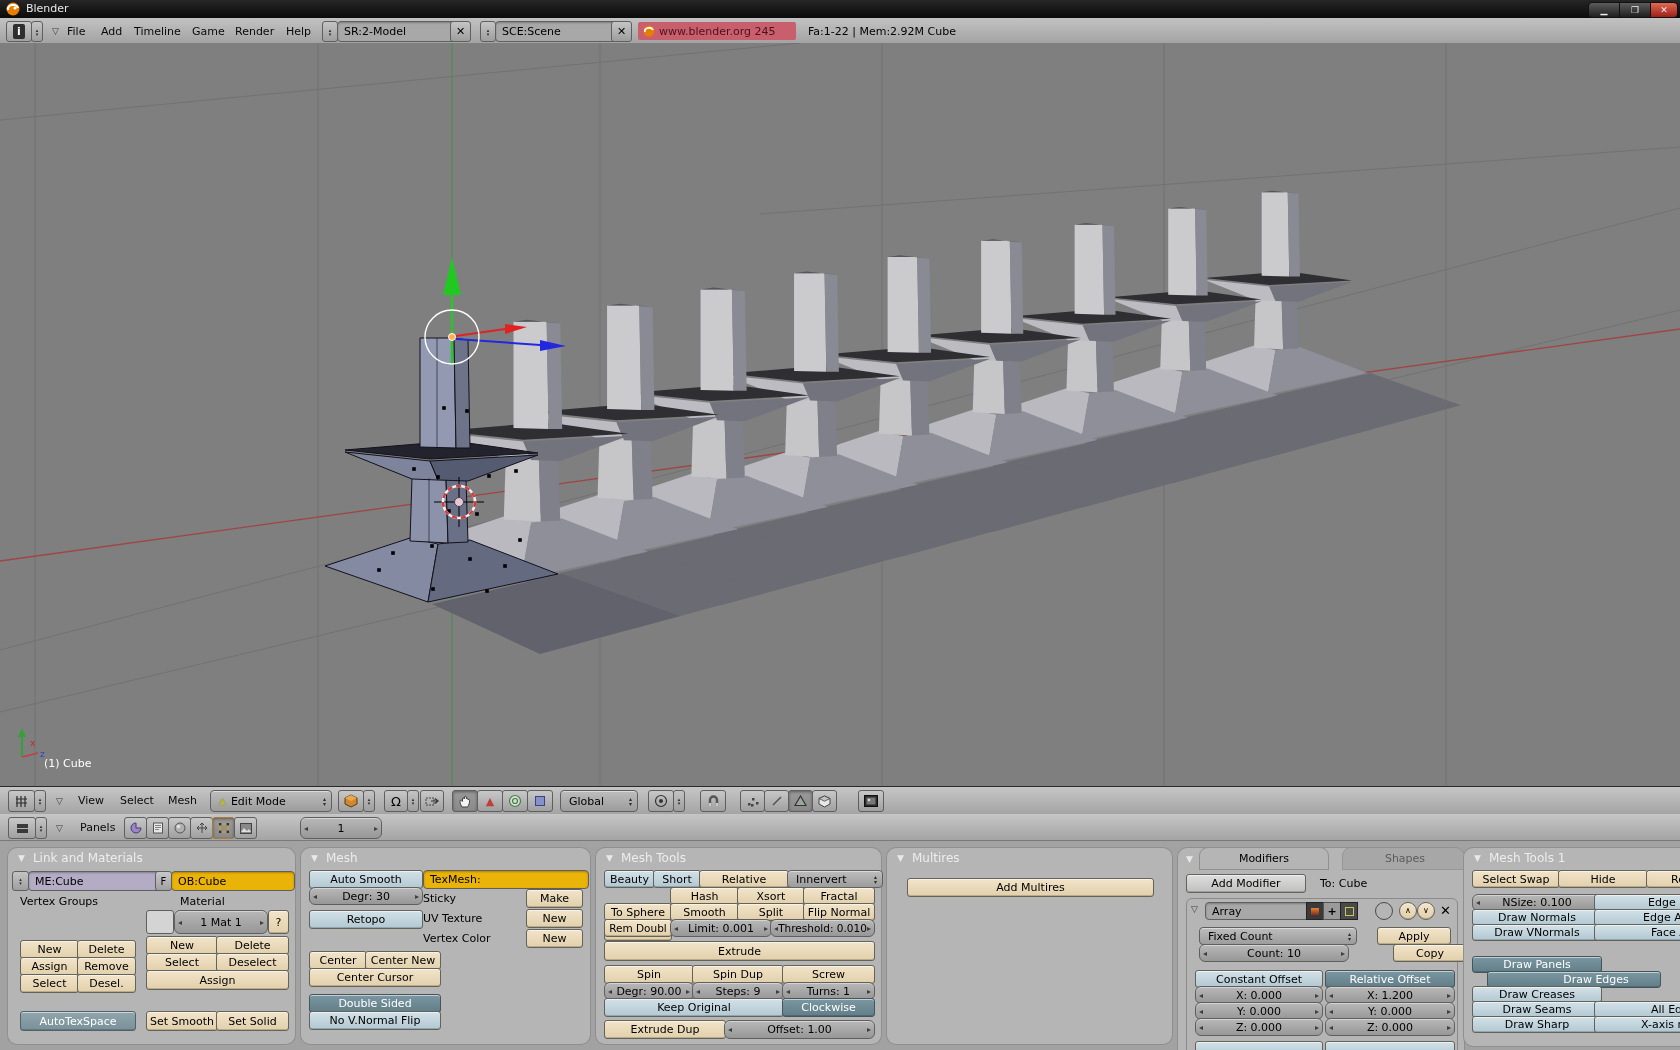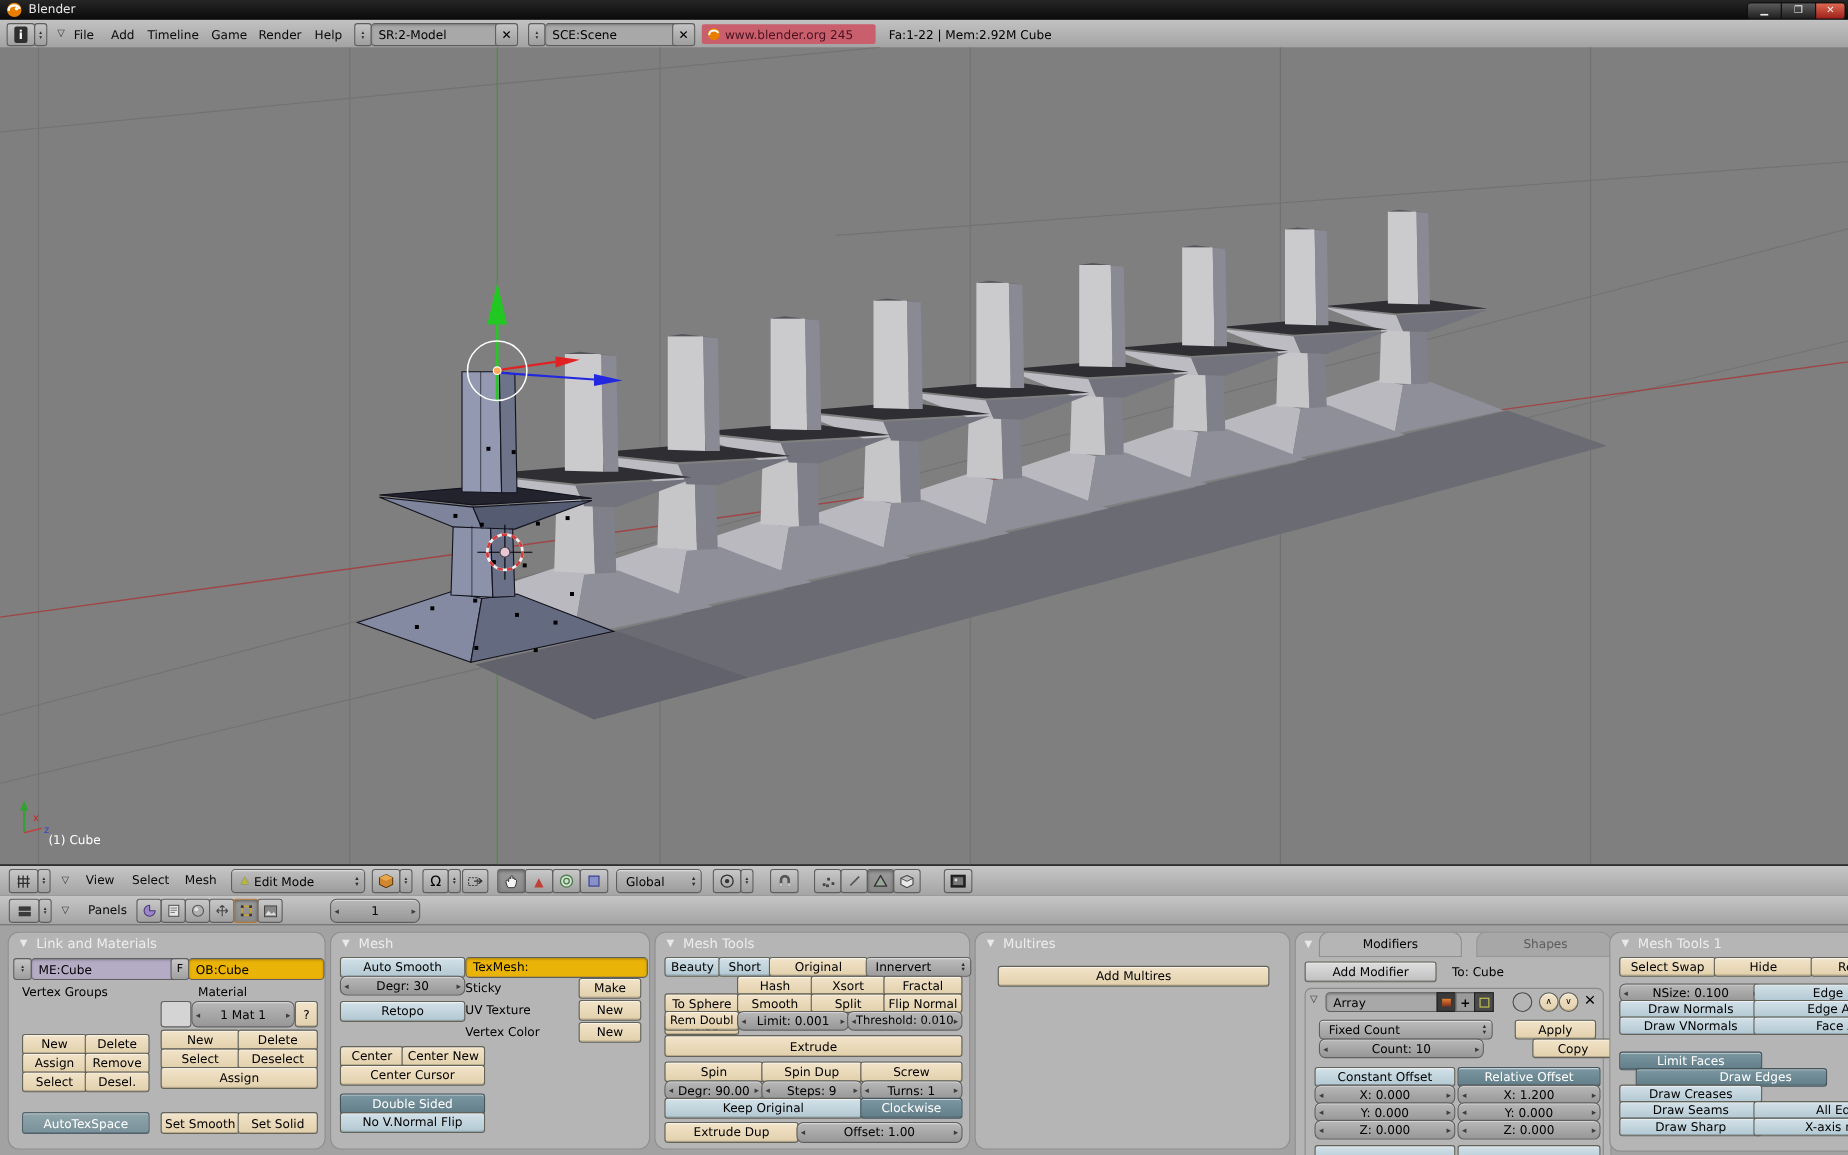--- a/index.html
+++ b/index.html
@@ -419,21 +419,21 @@
     <div class="btn t" style="left:8px;top:163px;width:130px;height:17px;">No V.Normal Flip</div>
   </div>
 
   <div class="panel" style="left:596px;width:285px;height:196px;">
     <div class="phead">
         <span class="tri">▼</span>
         <span>Mesh Tools</span>
       </div>
     <div class="btn t" style="left:8px;top:22px;width:49px;height:16px;">Beauty</div>
     <div class="btn t" style="left:57px;top:22px;width:46px;height:16px;">Short</div>
-    <div class="btn b" style="left:103px;top:22px;width:88px;height:16px;">Original</div>
+    <div class="btn b" style="left:103px;top:22px;width:88px;height:16px;">Relative</div>
     <div class="menu" style="left:191px;top:22px;width:86px;height:16px;">
         <span>Innervert</span>
       </div>
     <div class="btn b" style="left:8px;top:39px;width:66px;height:16px;margin-top:36px;">Noise</div>
     <div class="btn b" style="left:74px;top:39px;width:67px;height:16px;">Hash</div>
     <div class="btn b" style="left:141px;top:39px;width:66px;height:16px;">Xsort</div>
     <div class="btn b" style="left:207px;top:39px;width:70px;height:16px;">Fractal</div>
     <div class="btn b" style="left:8px;top:55px;width:66px;height:16px;">To Sphere</div>
     <div class="btn b" style="left:74px;top:55px;width:67px;height:16px;">Smooth</div>
     <div class="btn b" style="left:141px;top:55px;width:66px;height:16px;">Split</div>
@@ -542,21 +542,21 @@
     <div class="btn b" style="left:94px;top:22px;width:88px;height:16px;">Hide</div>
     <div class="btn b" style="left:182px;top:22px;width:110px;height:16px;justify-content:flex-start;padding-left:24px;">Rev</div>
     <div class="num" style="left:8px;top:46px;width:128px;height:15px;">
         <span>NSize: 0.100</span>
       </div>
     <div class="btn t" style="left:8px;top:61px;width:128px;height:15px;">Draw Normals</div>
     <div class="btn t" style="left:8px;top:76px;width:128px;height:15px;">Draw VNormals</div>
     <div class="btn t" style="left:130px;top:46px;width:170px;height:15px;justify-content:flex-start;padding-left:53px;">Edge Len</div>
     <div class="btn t" style="left:130px;top:61px;width:170px;height:15px;justify-content:flex-start;padding-left:48px;">Edge Ang</div>
     <div class="btn t" style="left:130px;top:76px;width:170px;height:15px;justify-content:flex-start;padding-left:56px;">Face Ar</div>
-    <div class="btn on" style="left:8px;top:108px;width:128px;height:15px;">Limit Faces</div>
+    <div class="btn on" style="left:8px;top:108px;width:128px;height:15px;">Draw Panels</div>
     <div class="btn on" style="left:23px;top:123px;width:128px;height:15px;padding-left:44px;">Draw Edges</div>
     <div class="btn t" style="left:8px;top:138px;width:128px;height:15px;">Draw Creases</div>
     <div class="btn t" style="left:8px;top:153px;width:128px;height:15px;">Draw Seams</div>
     <div class="btn t" style="left:8px;top:168px;width:128px;height:15px;">Draw Sharp</div>
     <div class="btn t" style="left:130px;top:153px;width:170px;height:15px;justify-content:flex-start;padding-left:56px;">All Edg</div>
     <div class="btn t" style="left:130px;top:168px;width:170px;height:15px;justify-content:flex-start;padding-left:46px;">X-axis m</div>
   </div>
 
 </div>
 

